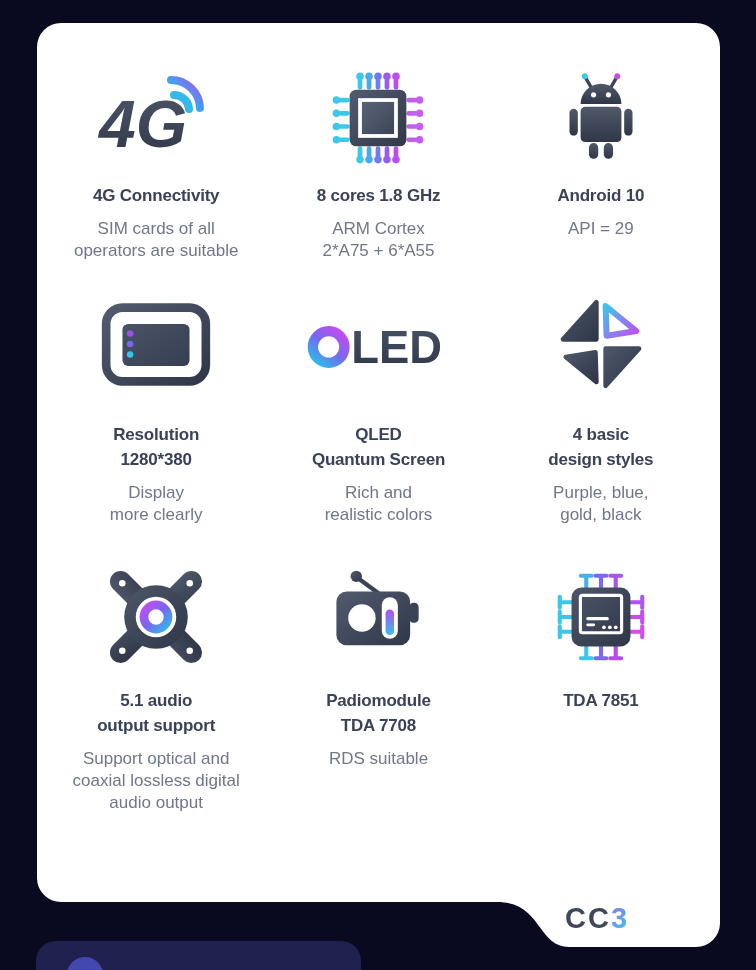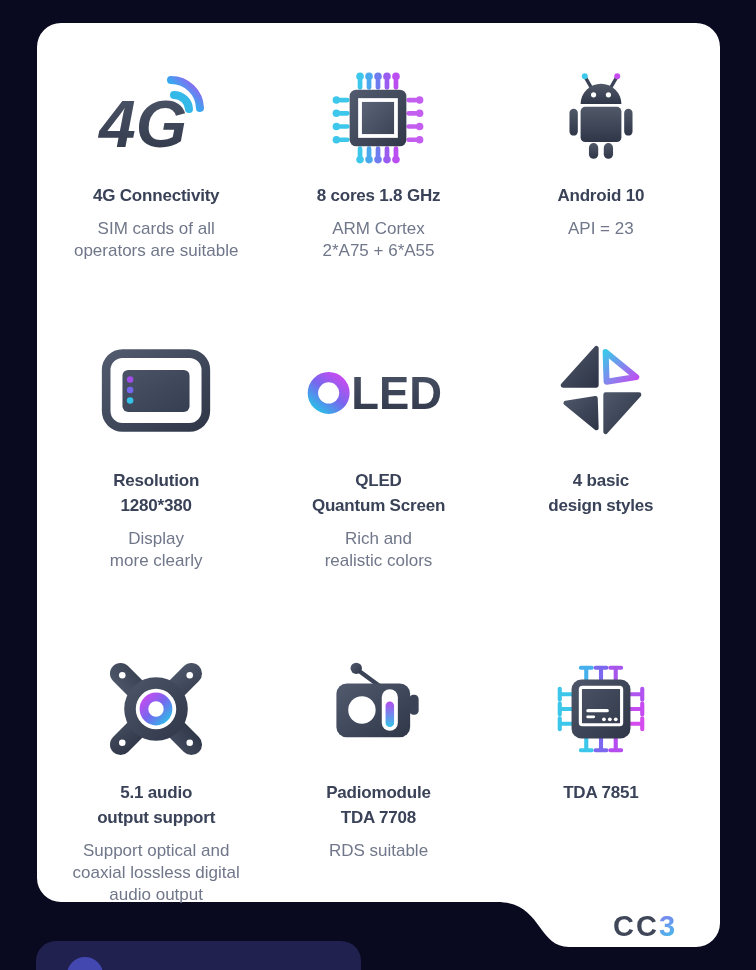--- a/index.html
+++ b/index.html
@@ -1,31 +1,31 @@
 <!DOCTYPE html>
 <html><head>
 <meta charset="utf-8">
 <style>
   html,body{margin:0;padding:0;background:#090a20;}
   .stage{position:relative;width:756px;height:970px;background:#090a20;overflow:hidden;
          font-family:"Liberation Sans", sans-serif;}
   .card-shape{position:absolute;left:0;top:0;}
   .grid{position:absolute;left:37px;top:23px;width:683px;
-        display:grid;grid-template-columns:1fr 1fr 1fr;row-gap:84px;
+        display:grid;grid-template-columns:1fr 1fr 1fr;row-gap:38px;
         padding:44px 8px 0 8px;box-sizing:border-box;}
   .cell{display:flex;flex-direction:column;align-items:center;text-align:center;}
   .icon-box{display:flex;align-items:center;justify-content:center;}
   .r1 .icon-box{height:102px;margin-bottom:14px;}
   .r2 .icon-box{height:88px;margin-bottom:34px;}
   .r3 .icon-box{height:106px;margin-bottom:18px;}
   .title{font-size:17px;line-height:25px;font-weight:bold;color:#3a4258;
          white-space:pre-line;letter-spacing:-0.2px;}
   .subtitle{font-size:17px;line-height:22px;color:#70778a;margin-top:10px;white-space:pre-line;}
-  .brand{position:absolute;left:576px;top:898px;width:166px;height:48px;
-         display:flex;align-items:flex-end;justify-content:center;}
+  .brand{position:absolute;left:528px;top:898px;width:166px;height:48px;
+         display:flex;align-items:flex-start;justify-content:center;}
   .next-section{position:absolute;left:36px;top:941px;width:325px;height:29px;
                 background:#20214e;border-radius:20px 20px 0 0;}
   .blob{position:absolute;left:31px;top:16px;width:36px;height:36px;border-radius:50%;
         background:#4347b0;}
 </style>
 </head>
 <body>
 
 <div class="stage">
 
@@ -148,21 +148,21 @@
             <rect x="21" y="45" width="9" height="29" rx="4.5"></rect>
             <rect x="80" y="45" width="9" height="29" rx="4.5"></rect>
             <rect x="42" y="82" width="10" height="17" rx="5"></rect>
             <rect x="58" y="82" width="10" height="17" rx="5"></rect>
           </g>
           <circle cx="47" cy="30" r="2.8" fill="#ffffff"></circle>
           <circle cx="63" cy="30" r="2.8" fill="#ffffff"></circle>
         </svg>
       </div>
       <div class="title">Android 10</div>
-      <div class="subtitle">API = 23</div>
+      <div class="subtitle">API = 29</div>
     </div>
 
     <div class="cell r2">
       <div class="icon-box">
         <svg width="116" height="92" viewBox="0 0 120 96">
           <defs>
             <linearGradient id="dg4" x1="0" y1="0" x2="1" y2="1">
               <stop offset="0" stop-color="#525a6e"></stop>
                 <stop offset="1" stop-color="#2f3749"></stop>
             </linearGradient>
@@ -222,20 +222,22 @@
             </linearGradient>
           </defs>
           <path d="M50,10 L50,50 L14,50 Z" fill="url(#dg6)" stroke="url(#dg6)" stroke-width="5" stroke-linejoin="round"></path>
           <path d="M60,100 L60,60 L96,60 Z" fill="url(#dg6)" stroke="url(#dg6)" stroke-width="5" stroke-linejoin="round"></path>
           <path d="M50,96 L17,69 L49,64 Z" fill="url(#dg6)" stroke="url(#dg6)" stroke-width="5" stroke-linejoin="round"></path>
           <path d="M60,14 L93,41 L61,46 Z" fill="none" stroke="url(#tg6)" stroke-width="6.5" stroke-linejoin="round"></path>
         </svg>
       </div>
       <div class="title">4 basic
 design styles</div>
+      <div class="subtitle">Purple, blue,
+gold, black</div>
     </div>
 
     <div class="cell r3">
       <div class="icon-box">
         <svg width="106" height="106" viewBox="0 0 110 110">
           <defs>
             <linearGradient id="dg7" x1="0" y1="0" x2="1" y2="1">
               <stop offset="0" stop-color="#4e5669"></stop>
                 <stop offset="1" stop-color="#2e3648"></stop>
             </linearGradient>

